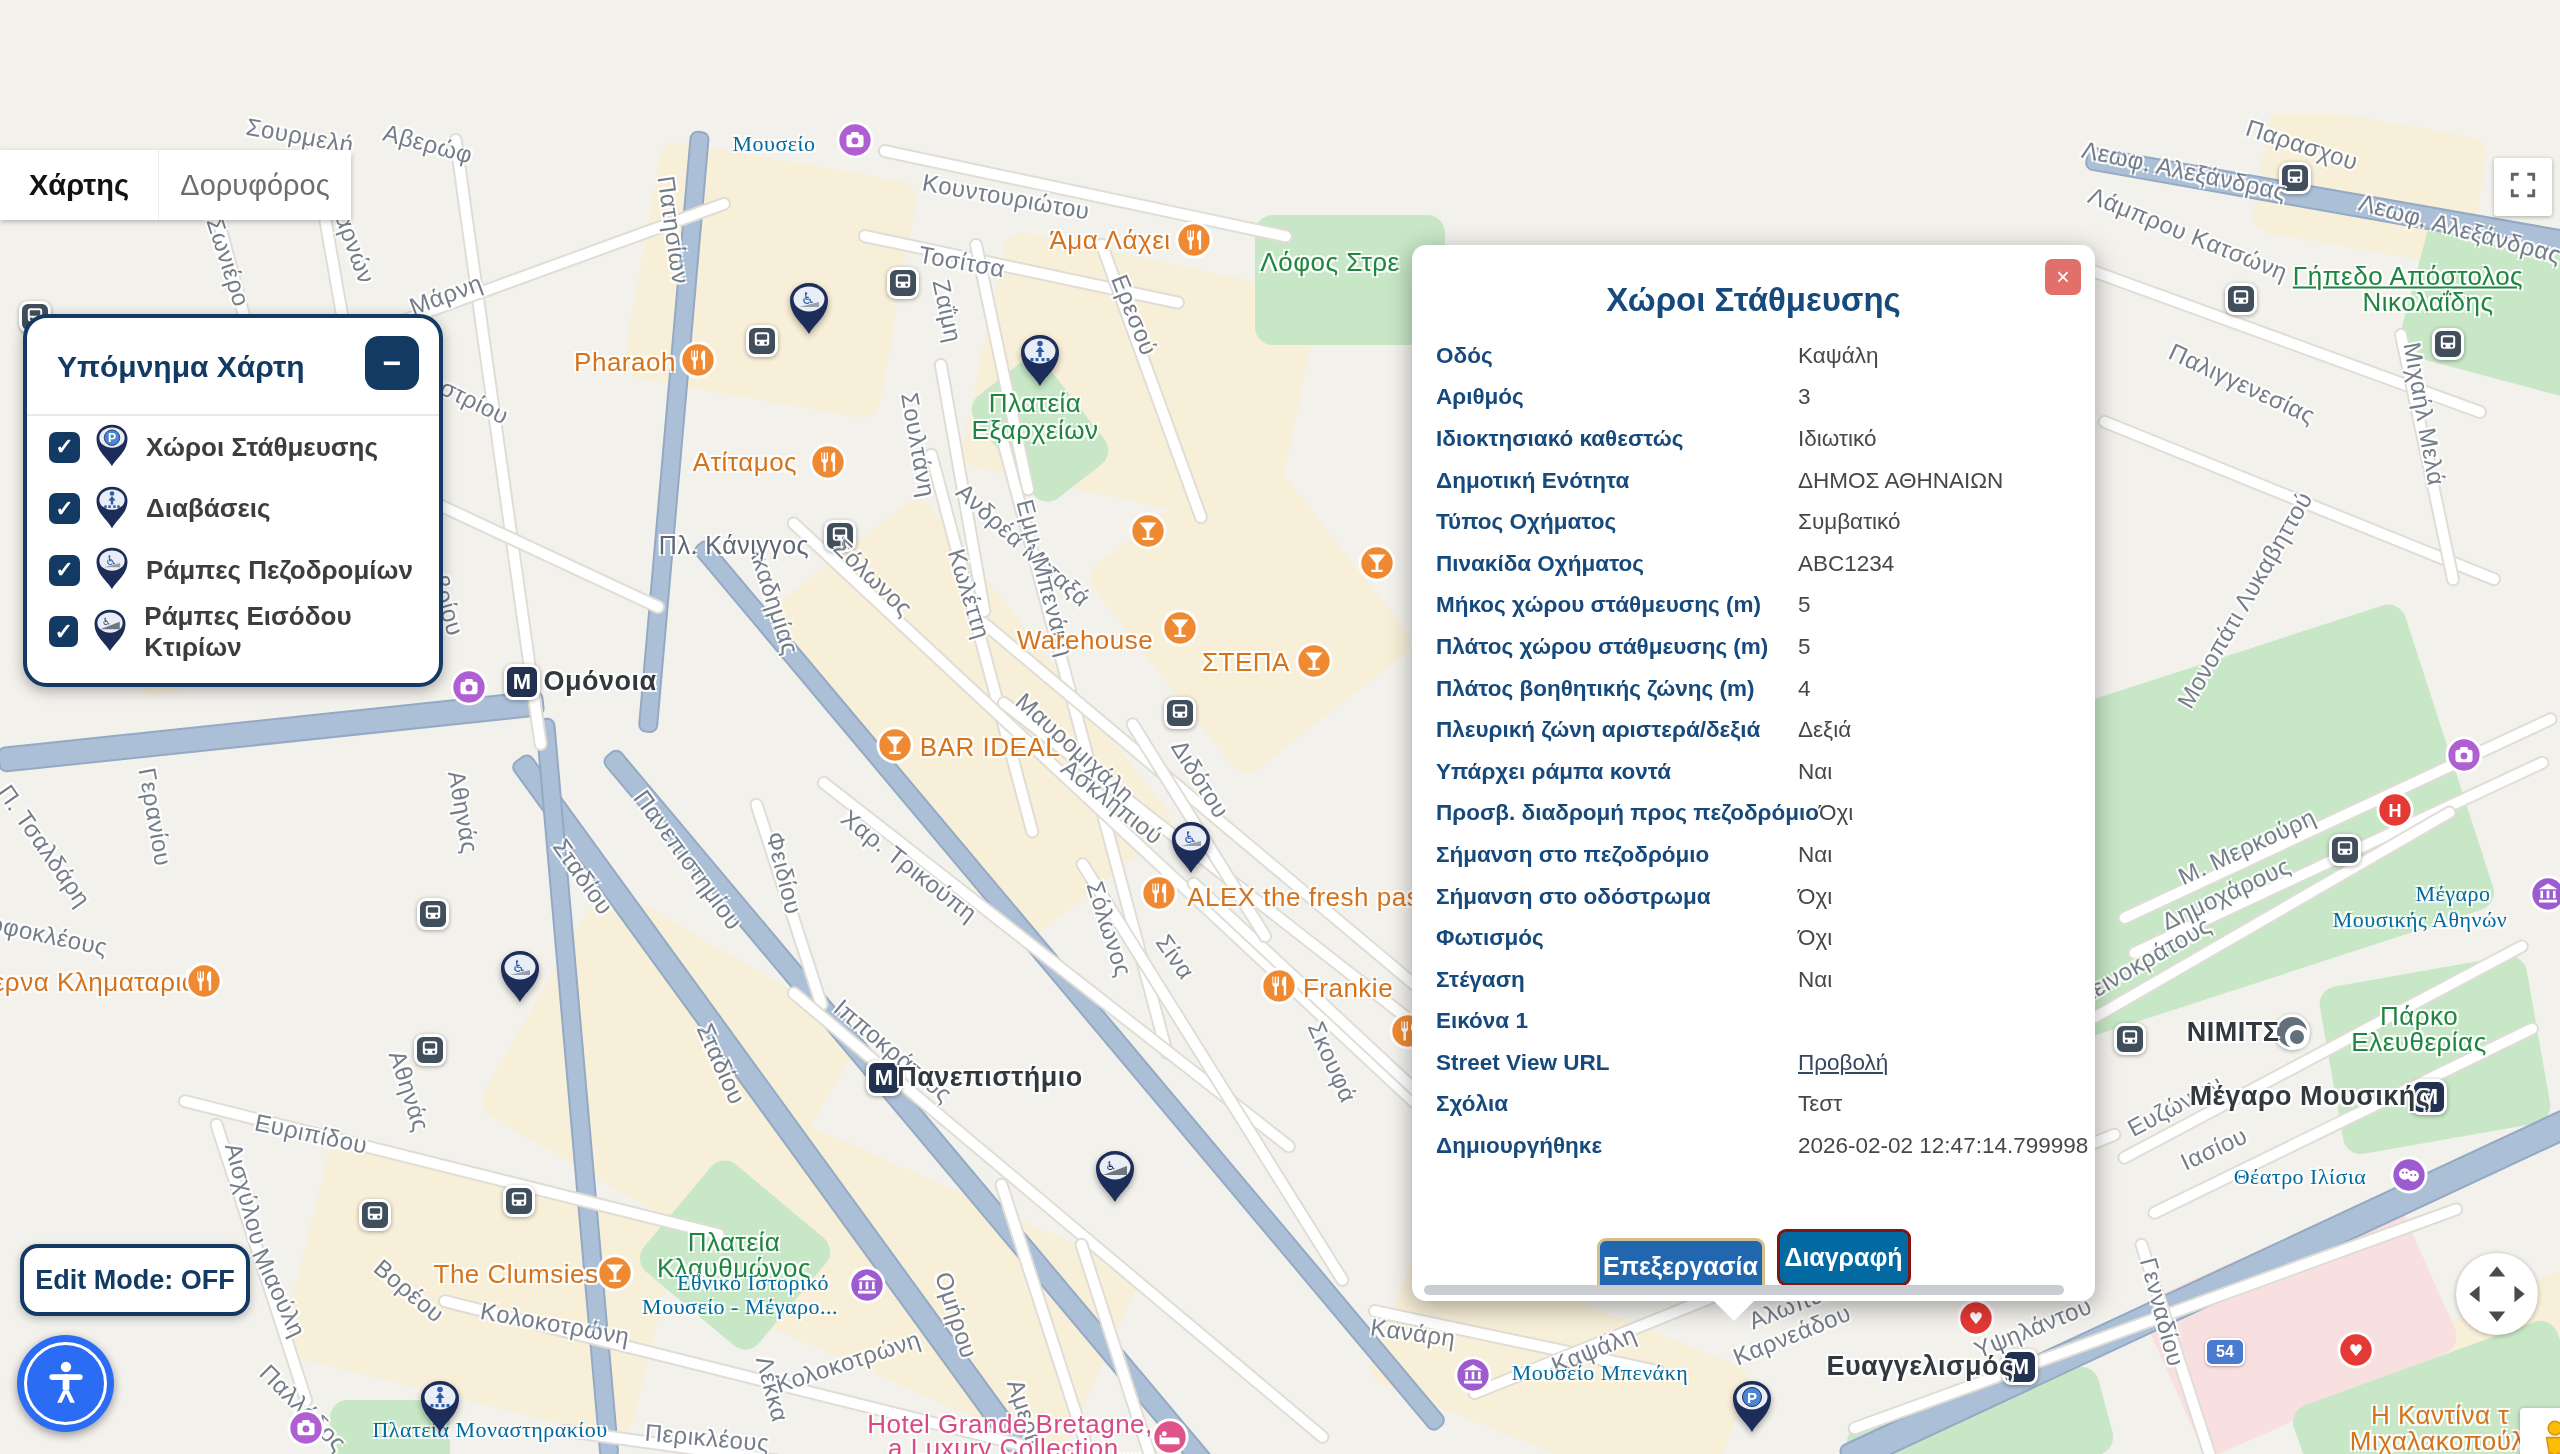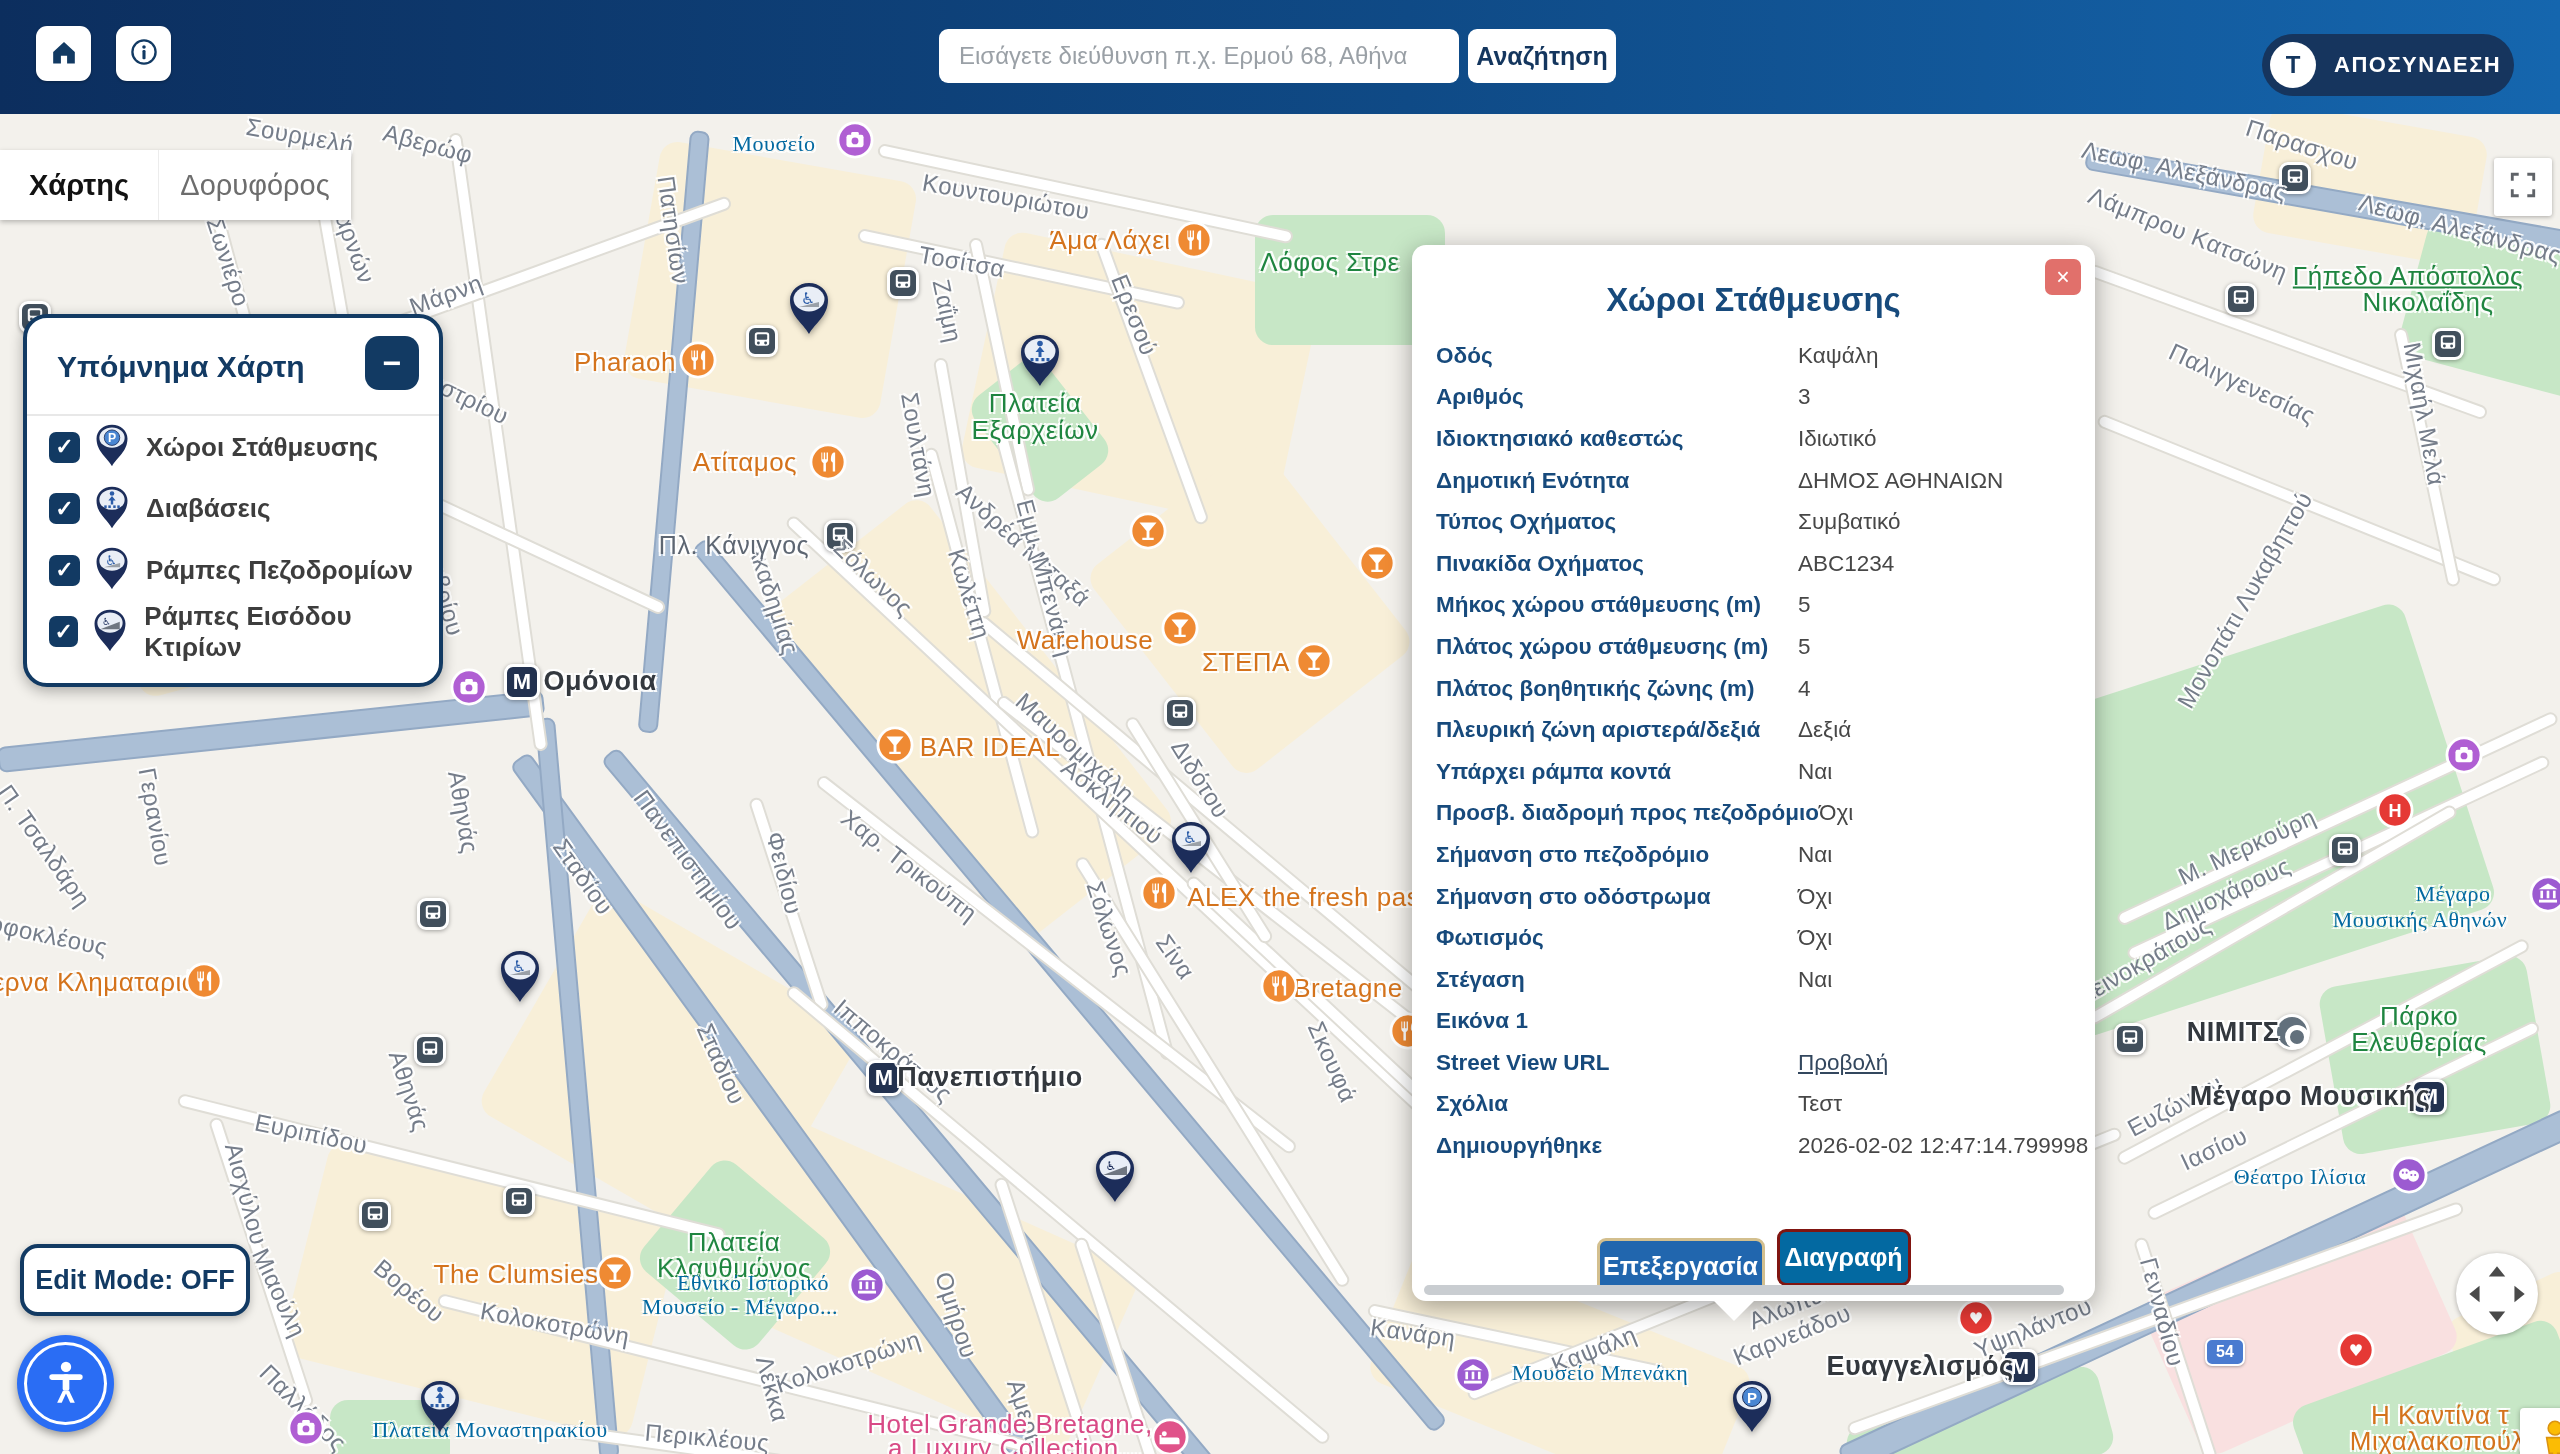--- a/index.html
+++ b/index.html
@@ -462,21 +462,21 @@
       <div class="mlabel area" style="left: 2419px; top: 928px; transform: translate(-50%, -50%) rotate(0deg);">Ελευθερίας</div>
       <div class="mlabel area" style="left: 2408px; top: 162px; transform: translate(-50%, -50%) rotate(0deg); text-decoration: underline;">Γήπεδο Απόστολος</div>
       <div class="mlabel area" style="left: 2428px; top: 188px; transform: translate(-50%, -50%) rotate(0deg);">Νικολαΐδης</div>
       <div class="mlabel poi-orange" style="left: 625px; top: 248px; transform: translate(-50%, -50%) rotate(0deg);">Pharaoh</div>
       <div class="mlabel poi-orange" style="left: 1110px; top: 126px; transform: translate(-50%, -50%) rotate(0deg);">Άμα Λάχει</div>
       <div class="mlabel poi-orange" style="left: 745px; top: 348px; transform: translate(-50%, -50%) rotate(0deg);">Ατίταμος</div>
       <div class="mlabel poi-orange" style="left: 1085px; top: 526px; transform: translate(-50%, -50%) rotate(0deg);">Warehouse</div>
       <div class="mlabel poi-orange" style="left: 990px; top: 633px; transform: translate(-50%, -50%) rotate(0deg);">BAR IDEAL</div>
       <div class="mlabel poi-orange" style="left: 1246px; top: 548px; transform: translate(-50%, -50%) rotate(0deg);">ΣΤΕΠΑ</div>
       <div class="mlabel poi-orange" style="left: 1315px; top: 783px; transform: translate(-50%, -50%) rotate(0deg);">ALEX the fresh pasta</div>
-      <div class="mlabel poi-orange" style="left: 1348px; top: 874px; transform: translate(-50%, -50%) rotate(0deg);">Bretagne</div>
+      <div class="mlabel poi-orange" style="left: 1348px; top: 874px; transform: translate(-50%, -50%) rotate(0deg);">Frankie</div>
       <div class="mlabel poi-orange" style="left: 516px; top: 1160px; transform: translate(-50%, -50%) rotate(0deg);">The Clumsies</div>
       <div class="mlabel poi-orange" style="left: 95px; top: 868px; transform: translate(-50%, -50%) rotate(0deg);">ερνα Κληματαριά</div>
       <div class="mlabel poi-orange" style="left: 2440px; top: 1301px; transform: translate(-50%, -50%) rotate(0deg);">Η Καντίνα τ</div>
       <div class="mlabel poi-orange" style="left: 2452px; top: 1327px; transform: translate(-50%, -50%) rotate(0deg);">Μιχαλακοπούλου</div>
       <div class="mlabel poi-purple" style="left: 774px; top: 30px; transform: translate(-50%, -50%) rotate(0deg);">Μουσείο</div>
       <div class="mlabel poi-purple" style="left: 753px; top: 1169px; transform: translate(-50%, -50%) rotate(0deg);">Εθνικό Ιστορικό</div>
       <div class="mlabel poi-purple" style="left: 740px; top: 1193px; transform: translate(-50%, -50%) rotate(0deg);">Μουσείο - Μέγαρο...</div>
       <div class="mlabel poi-purple" style="left: 490px; top: 1316px; transform: translate(-50%, -50%) rotate(0deg);">Πλατεία Μοναστηρακίου</div>
       <div class="mlabel poi-purple" style="left: 2453px; top: 780px; transform: translate(-50%, -50%) rotate(0deg);">Μέγαρο</div>
       <div class="mlabel poi-purple" style="left: 2420px; top: 806px; transform: translate(-50%, -50%) rotate(0deg);">Μουσικής Αθηνών</div>
@@ -605,44 +605,20 @@
           <use href="#pin-building"></use>
         </svg></div>
       <div class="map-pin" style="left: 418px; top: 1265px;"><svg width="44" height="54" viewBox="0 0 44 54">
           <use href="#pin-crossing"></use>
         </svg></div>
       <div class="map-pin" style="left: 1730px; top: 1265px;"><svg width="44" height="54" viewBox="0 0 44 54">
           <use href="#pin-parking"></use>
         </svg></div>
     </div>
 
-  <div id="topbar">
-    <div class="nav-btn" style="left:36px">
-      <span>
-        <svg width="34" height="34" viewBox="0 0 44 44">
-            <path d="M8 22L22 9l14 13v15H26v-10h-8v10H8z" fill="#123a63"></path>
-          </svg>
-      </span>
-    </div>
-    <div class="nav-btn" style="left:116px">
-      <span>
-        <svg width="34" height="34" viewBox="0 0 44 44">
-            <circle cx="22" cy="22" r="15" fill="none" stroke="#123a63" stroke-width="3"></circle>
-            <circle cx="22" cy="15.5" r="2.3" fill="#123a63"></circle>
-            <rect x="20" y="19.5" width="4" height="12" rx="1.5" fill="#123a63"></rect>
-          </svg>
-      </span>
-    </div>
-    <input id="search-input" type="text" placeholder="Εισάγετε διεύθυνση π.χ. Ερμού 68, Αθήνα" style="">
-    <button id="search-btn">Αναζήτηση</button>
-    <div id="logout">
-      <div class="avatar">T</div>
-      <div class="lbl">ΑΠΟΣΥΝΔΕΣΗ</div>
-    </div>
-  </div>
 
   <div id="maptabs">
     <div class="tab" id="tab-map">Χάρτης</div>
     <div class="tab" id="tab-sat">Δορυφόρος</div>
   </div>
 
   <div id="fs-btn">
     <span>
       <svg width="30" height="30" viewBox="0 0 42 42">
           <path d="M6 15V6h9M27 6h9v9M36 27v9h-9M15 36H6v-9" stroke="#5f6368" stroke-width="4" fill="none"></path>

